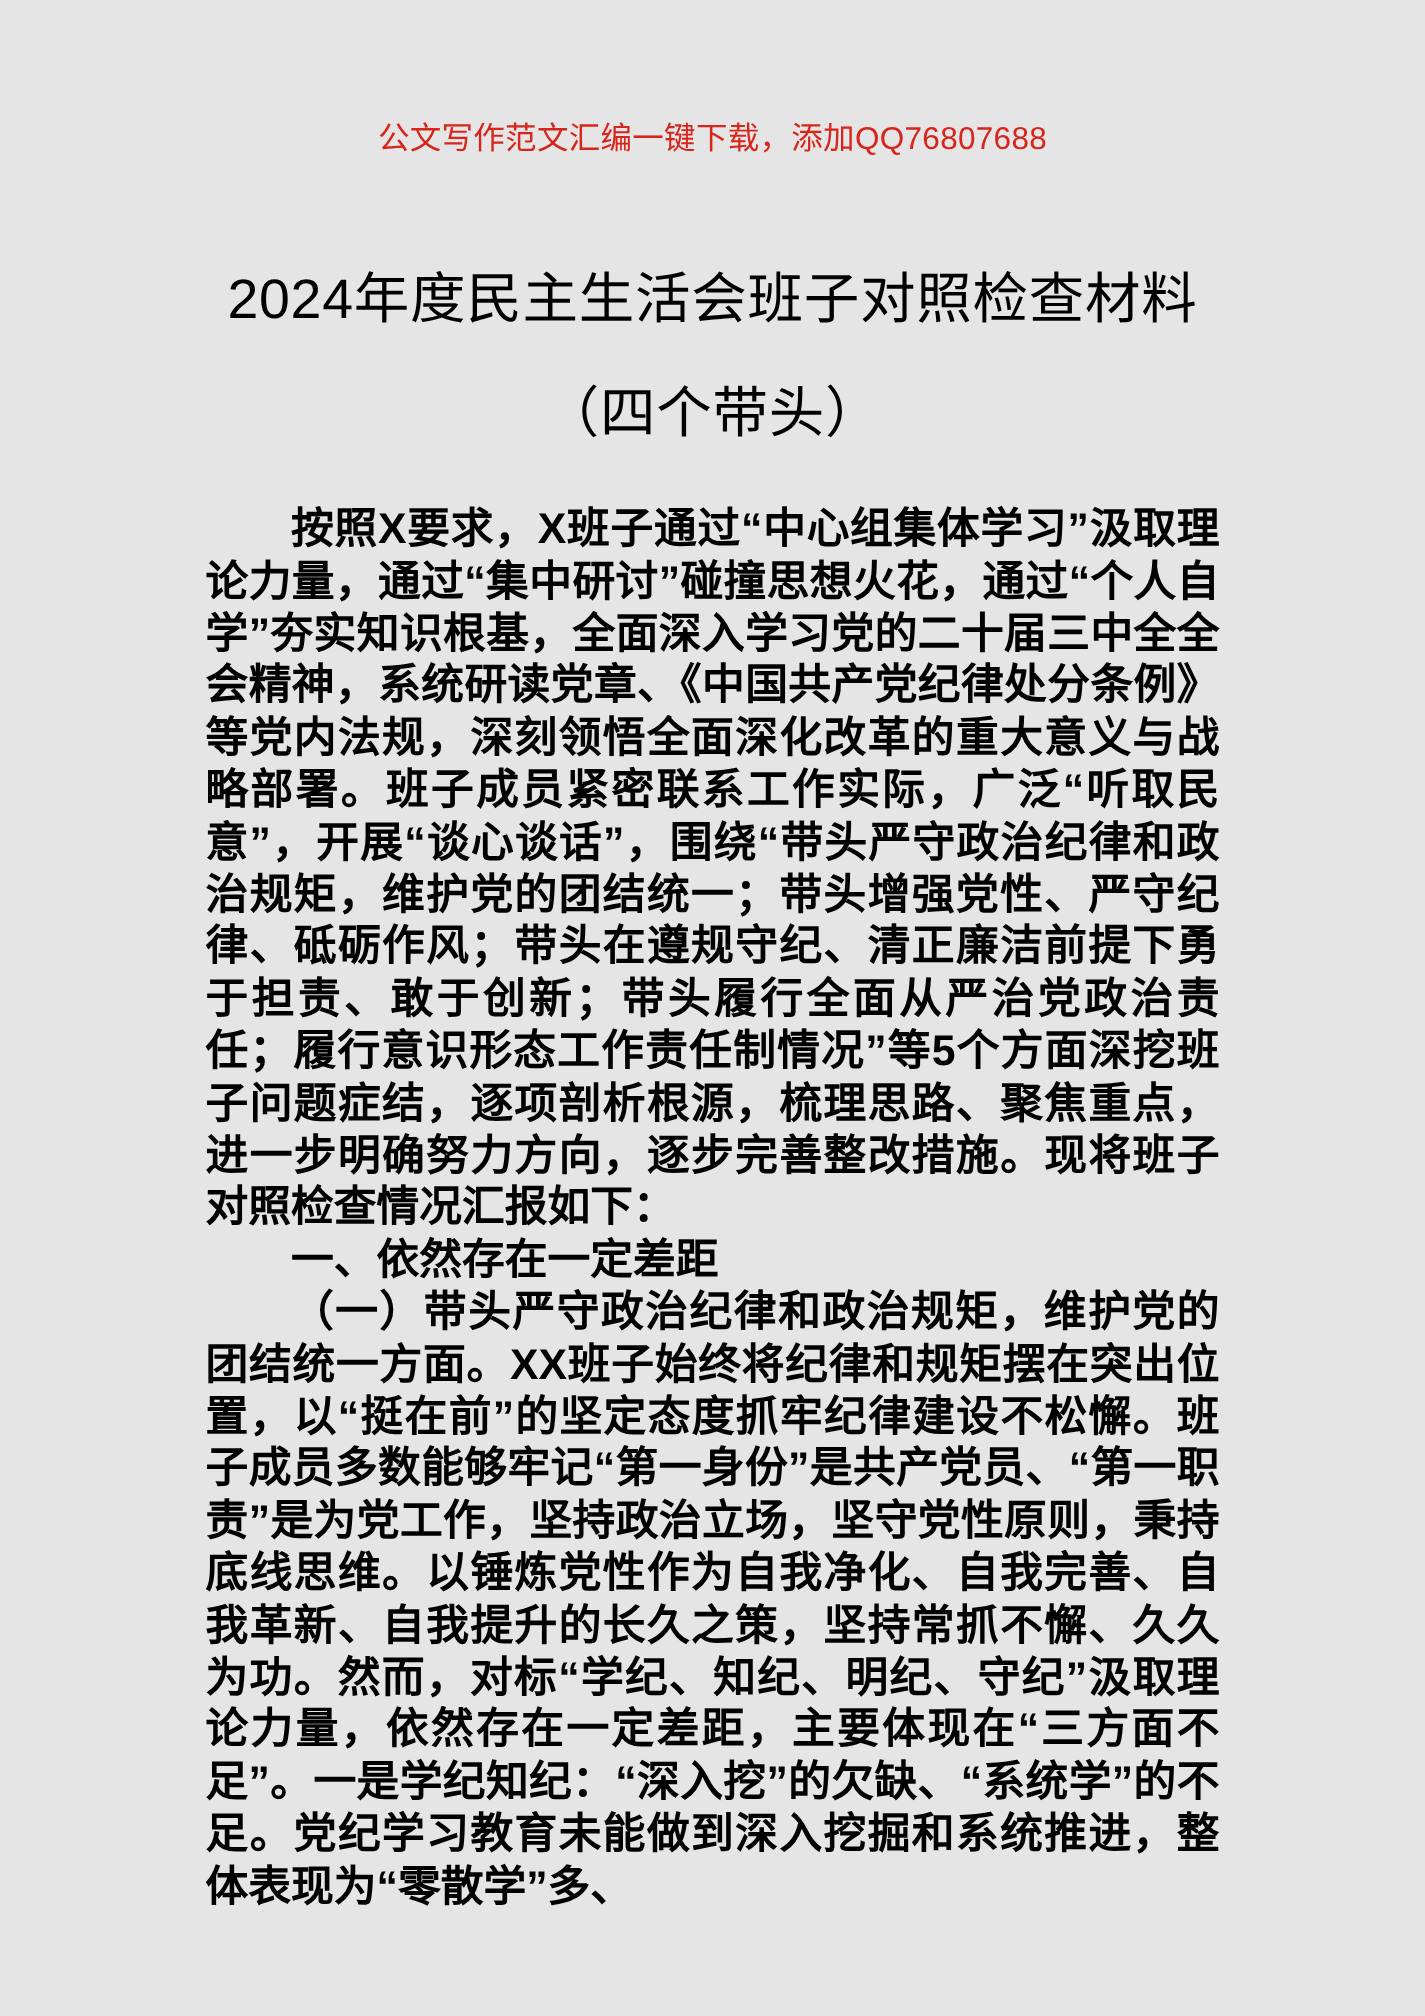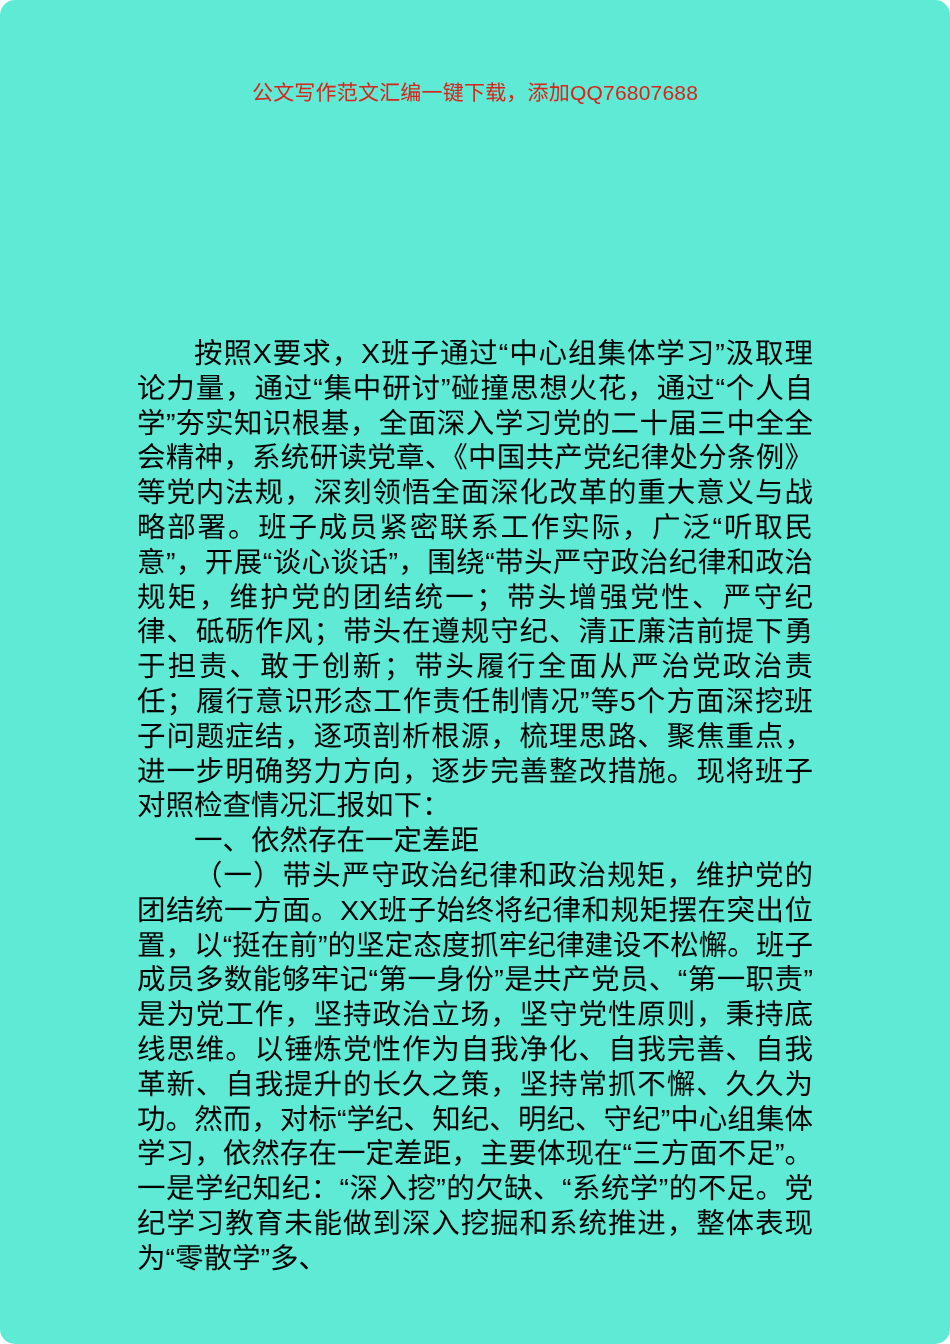--- a/index.html
+++ b/index.html
@@ -14,22 +14,21 @@
     position: relative;
     overflow: hidden;
     font-family: "Liberation Sans", "DejaVu Sans", sans-serif;
     color: #000000;
     -webkit-font-smoothing: antialiased;
   }
 
   .page {
     position: absolute;
     inset: 0;
-    background: #5eead4;
-    border-radius: 15px;
+    background: #e5e5e5;
   }
 
   
   .promo-header {
     position: absolute;
     top: 82px;
     left: 0;
     width: 950px;
     text-align: center;
     font-size: 21px;
@@ -70,29 +69,34 @@
     line-height: 34.8px;
     text-align: justify;
     text-align-last: left;
     text-justify: inter-ideograph;
     letter-spacing: 0;
     margin: 0;
     color: #000;
   }
   .para.indent {
     text-indent: 2em;
+    font-weight: bold;
   }
 </style>
 </head>
 <body>
 
 <div class="page">
 
   <div class="promo-header">公文写作范文汇编一键下载，添加QQ76807688</div>
 
+  <div class="doc-title-block">
+    <div class="doc-title-line">2024年度民主生活会班子对照检查材料</div>
+    <div class="doc-title-line subtitle">（四个带头）</div>
+  </div>
 
   <div class="doc-body">
     <p class="para indent">按照X要求，X班子通过“中心组集体学习”汲取理论力量，通过“集中研讨”碰撞思想火花，通过“个人自学”夯实知识根基，全面深入学习党的二十届三中全全会精神，系统研读党章、《中国共产党纪律处分条例》等党内法规，深刻领悟全面深化改革的重大意义与战略部署。班子成员紧密联系工作实际，广泛“听取民意”，开展“谈心谈话”，围绕“带头严守政治纪律和政治规矩，维护党的团结统一；带头增强党性、严守纪律、砥砺作风；带头在遵规守纪、清正廉洁前提下勇于担责、敢于创新；带头履行全面从严治党政治责任；履行意识形态工作责任制情况”等5个方面深挖班子问题症结，逐项剖析根源，梳理思路、聚焦重点，进一步明确努力方向，逐步完善整改措施。现将班子对照检查情况汇报如下：</p>
     <p class="para indent">一、依然存在一定差距</p>
-    <p class="para indent">（一）带头严守政治纪律和政治规矩，维护党的团结统一方面。XX班子始终将纪律和规矩摆在突出位置，以“挺在前”的坚定态度抓牢纪律建设不松懈。班子成员多数能够牢记“第一身份”是共产党员、“第一职责”是为党工作，坚持政治立场，坚守党性原则，秉持底线思维。以锤炼党性作为自我净化、自我完善、自我革新、自我提升的长久之策，坚持常抓不懈、久久为功。然而，对标“学纪、知纪、明纪、守纪”中心组集体学习，依然存在一定差距，主要体现在“三方面不足”。一是学纪知纪：“深入挖”的欠缺、“系统学”的不足。党纪学习教育未能做到深入挖掘和系统推进，整体表现为“零散学”多、</p>
+    <p class="para indent">（一）带头严守政治纪律和政治规矩，维护党的团结统一方面。XX班子始终将纪律和规矩摆在突出位置，以“挺在前”的坚定态度抓牢纪律建设不松懈。班子成员多数能够牢记“第一身份”是共产党员、“第一职责”是为党工作，坚持政治立场，坚守党性原则，秉持底线思维。以锤炼党性作为自我净化、自我完善、自我革新、自我提升的长久之策，坚持常抓不懈、久久为功。然而，对标“学纪、知纪、明纪、守纪”汲取理论力量，依然存在一定差距，主要体现在“三方面不足”。一是学纪知纪：“深入挖”的欠缺、“系统学”的不足。党纪学习教育未能做到深入挖掘和系统推进，整体表现为“零散学”多、</p>
   </div>
 
 </div>
 
 </body></html>

